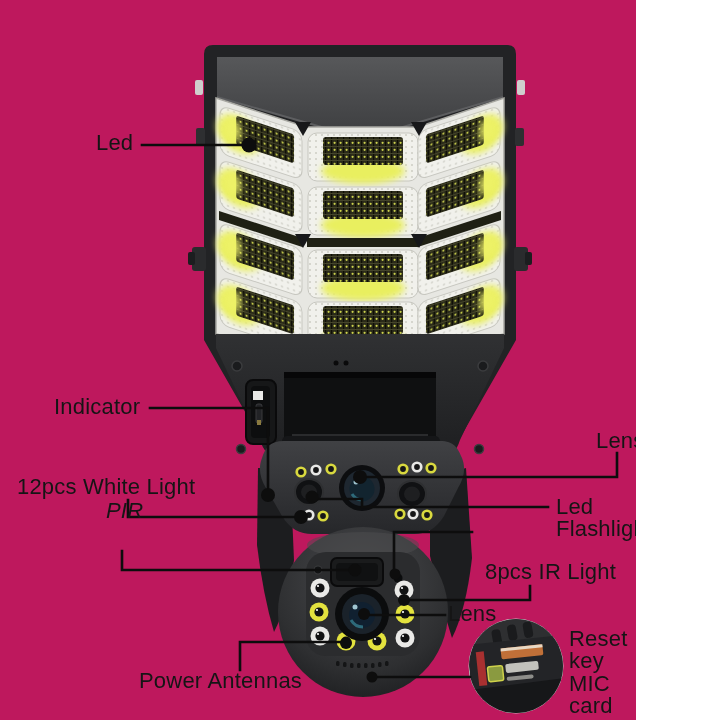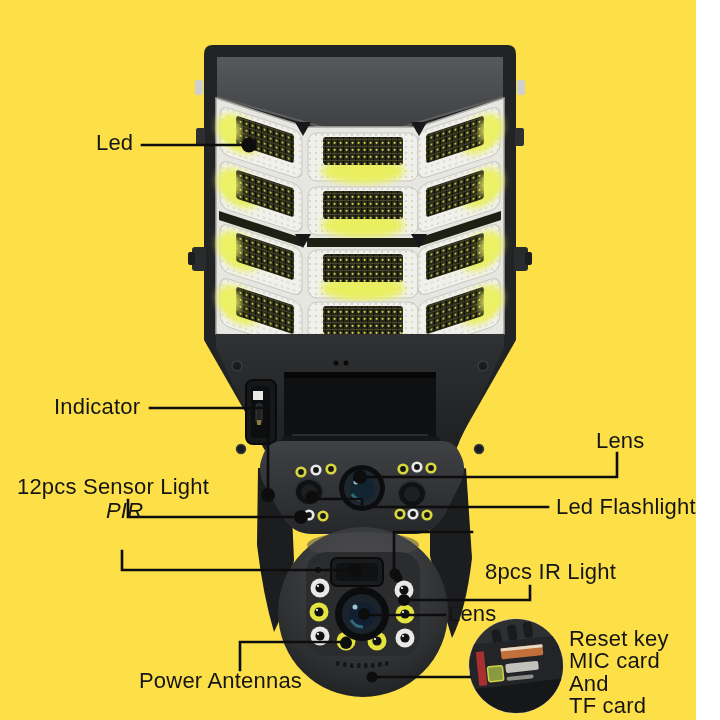--- a/index.html
+++ b/index.html
@@ -1,16 +1,16 @@
 <!DOCTYPE html>
 <html><head>
 <meta charset="utf-8">
 <style>
   html,body{margin:0;padding:0;background:#fff;}
-  .stage{position:relative;width:696px;height:720px;background:#fde047;overflow:hidden;
+  .stage{position:relative;width:636px;height:720px;background:#be185d;overflow:hidden;
          font-family:"Liberation Sans",sans-serif;}
   .art{position:absolute;left:0;top:0;}
   .label{position:absolute;color:#151515;font-size:22px;line-height:1.0;
          white-space:pre-line;letter-spacing:.2px;}
   .label.small-lh{line-height:1.02;}
 </style>
 </head>
 <body>
 
 <div class="stage">
@@ -319,21 +319,21 @@
       </g>
       <g>
         <polyline points="240,670 240,642 343,642"></polyline>
           <circle cx="346" cy="643" r="6" fill="#0d0d0d" stroke="none"></circle>
       </g>
     </g>
   </svg>
 
   <div class="label" style="left:96px;top:132px;">Led</div>
   <div class="label" style="left:54px;top:396px;">Indicator</div>
-  <div class="label" style="left:17px;top:476px;">12pcs Sensor Light</div>
+  <div class="label" style="left:17px;top:476px;">12pcs White Light</div>
   <div class="label" style="left:106px;top:500px;font-style:italic;">PIR</div>
   <div class="label" style="left:596px;top:430px;">Lens</div>
   <div class="label" style="left:556px;top:496px;">Led Flashlight</div>
   <div class="label" style="left:485px;top:561px;text-align:right;">8pcs IR Light</div>
   <div class="label" style="left:448px;top:603px;">Lens</div>
   <div class="label small-lh" style="left:569px;top:628px;">Reset key
 MIC card And
 TF card</div>
   <div class="label" style="left:139px;top:670px;">Power Antennas</div>
 

